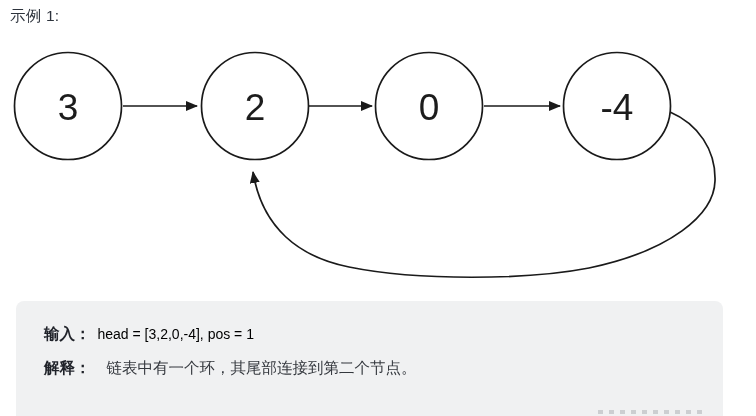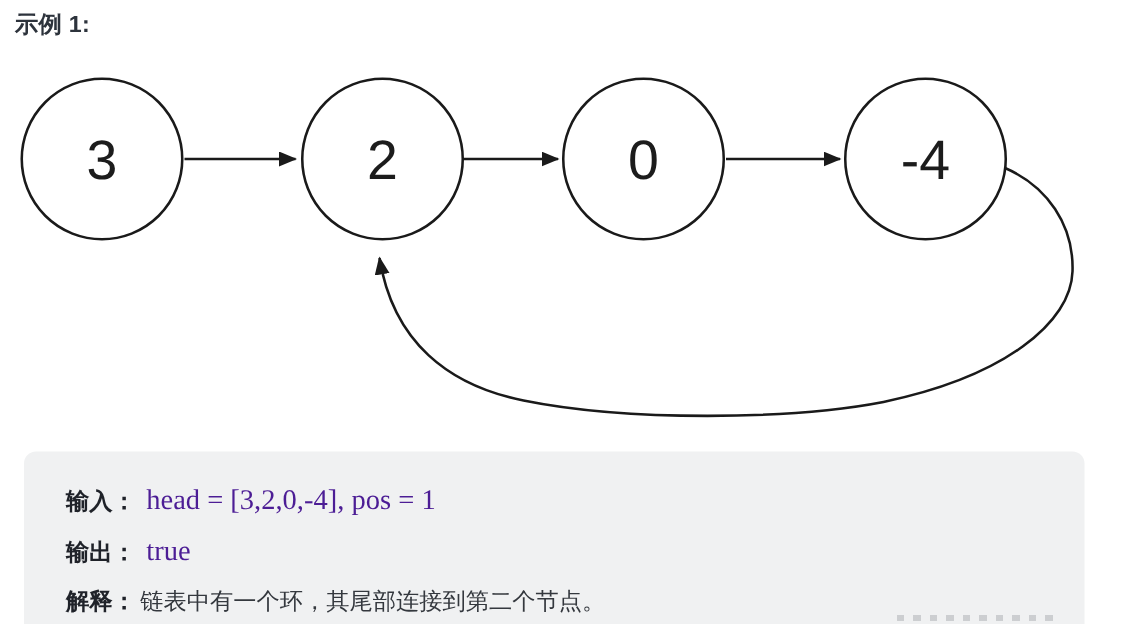--- a/index.html
+++ b/index.html
@@ -7,21 +7,21 @@
     width: 756px; height: 416px;
     background: #ffffff;
     overflow: hidden;
     position: relative;
     font-family: "Liberation Sans", sans-serif;
   }
   .example-title {
     position: absolute;
     left: 10px; top: 6px;
     font-size: 15.5px;
-    font-weight: 700;
+    font-weight: 400;
     color: #2d333c;
     letter-spacing: 0.2px;
   }
   svg.diagram {
     position: absolute;
     left: 0; top: 0;
     width: 756px; height: 300px;
   }
   .node-label {
     font-family: "Liberation Sans", sans-serif;
@@ -43,29 +43,29 @@
     white-space: pre;
     color: #262626;
   }
   .cn-label {
     font-family: "Liberation Serif", serif;
     font-weight: 700;
     color: #1f2229;
     margin-left: 16px;
   }
   .mono {
-    font-family: Liberation Serif, serif;
-    font-size: 19px;
-    color: #4c1d95;
+    font-family: Liberation Sans, sans-serif;
+    font-size: 14px;
+    color: #000000;
     margin-left: 7px;
   }
   .cn-text {
     font-family: Liberation Sans, sans-serif;
     color: #34383e;
-    margin-left: 3px;
+    margin-left: 16px;
   }
   .clipped-fragment {
     position: absolute;
     left: 598px; top: 410px;
     width: 104px; height: 4px;
     background: repeating-linear-gradient(90deg, #c6c8cb 0 5px, transparent 5px 11px);
     opacity: 0.85;
   }
 </style>
 </head>
@@ -92,17 +92,16 @@
   <circle cx="617" cy="106" r="53.5" fill="#ffffff" stroke="#1a1a1a" stroke-width="1.7"></circle>
 
   <text x="68" y="107" text-anchor="middle" dominant-baseline="central" class="node-label">3</text>
   <text x="255" y="107" text-anchor="middle" dominant-baseline="central" class="node-label">2</text>
   <text x="429" y="107" text-anchor="middle" dominant-baseline="central" class="node-label">0</text>
   <text x="617" y="107" text-anchor="middle" dominant-baseline="central" class="node-label">-4</text>
 </svg>
 
 <div class="code-block">
   <div class="code-line"><span class="cn-label">输入：</span><span class="mono">head = [3,2,0,-4], pos = 1</span></div>
-  <div class="code-line"><span class="cn-label">输出：</span><span class="mono">true</span></div>
   <div class="code-line"><span class="cn-label">解释：</span><span class="cn-text">链表中有一个环，其尾部连接到第二个节点。</span></div>
 </div>
 
 <div class="clipped-fragment"></div>
 
 </body></html>

